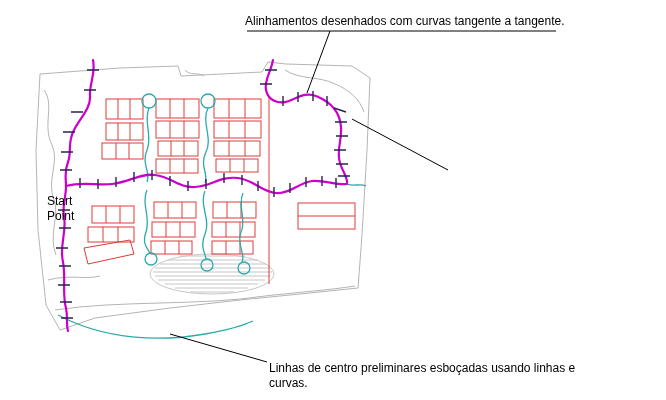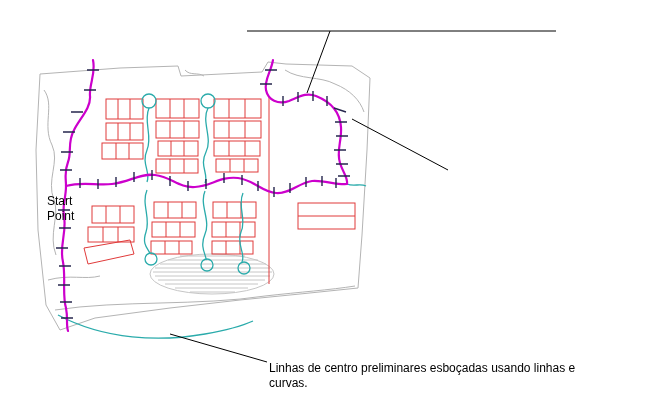--- a/index.html
+++ b/index.html
@@ -97,19 +97,20 @@
       <path d="M265,70H277 M260,84H272 M283,96V106 M298,92V102 M313,91V101 M327,96V106 M334,108L346,112 M335,122H347 M336,136H348 M334,150H346 M336,164H348 M338,176H350"></path>
     </g>
 
     <g fill="none" stroke-width="1" stroke="#000000">
       <path d="M247,31H556 M330,31L307,93"></path>
       <path d="M352,119L448,170"></path>
       <path d="M170,334L267,362"></path>
     </g>
   </svg>
 
+  <div class="ann" style="left:245px;top:14px;width:330px;">Alinhamentos desenhados com curvas tangente a tangente.</div>
 
 
   <div class="ann" style="left:47px;top:194px;width:42px;">Start Point</div>
 
   <div class="ann" style="left:269px;top:361px;width:320px;">Linhas de centro preliminares esboçadas usando linhas e curvas.</div>
 
 </div>
 
 </body></html>

